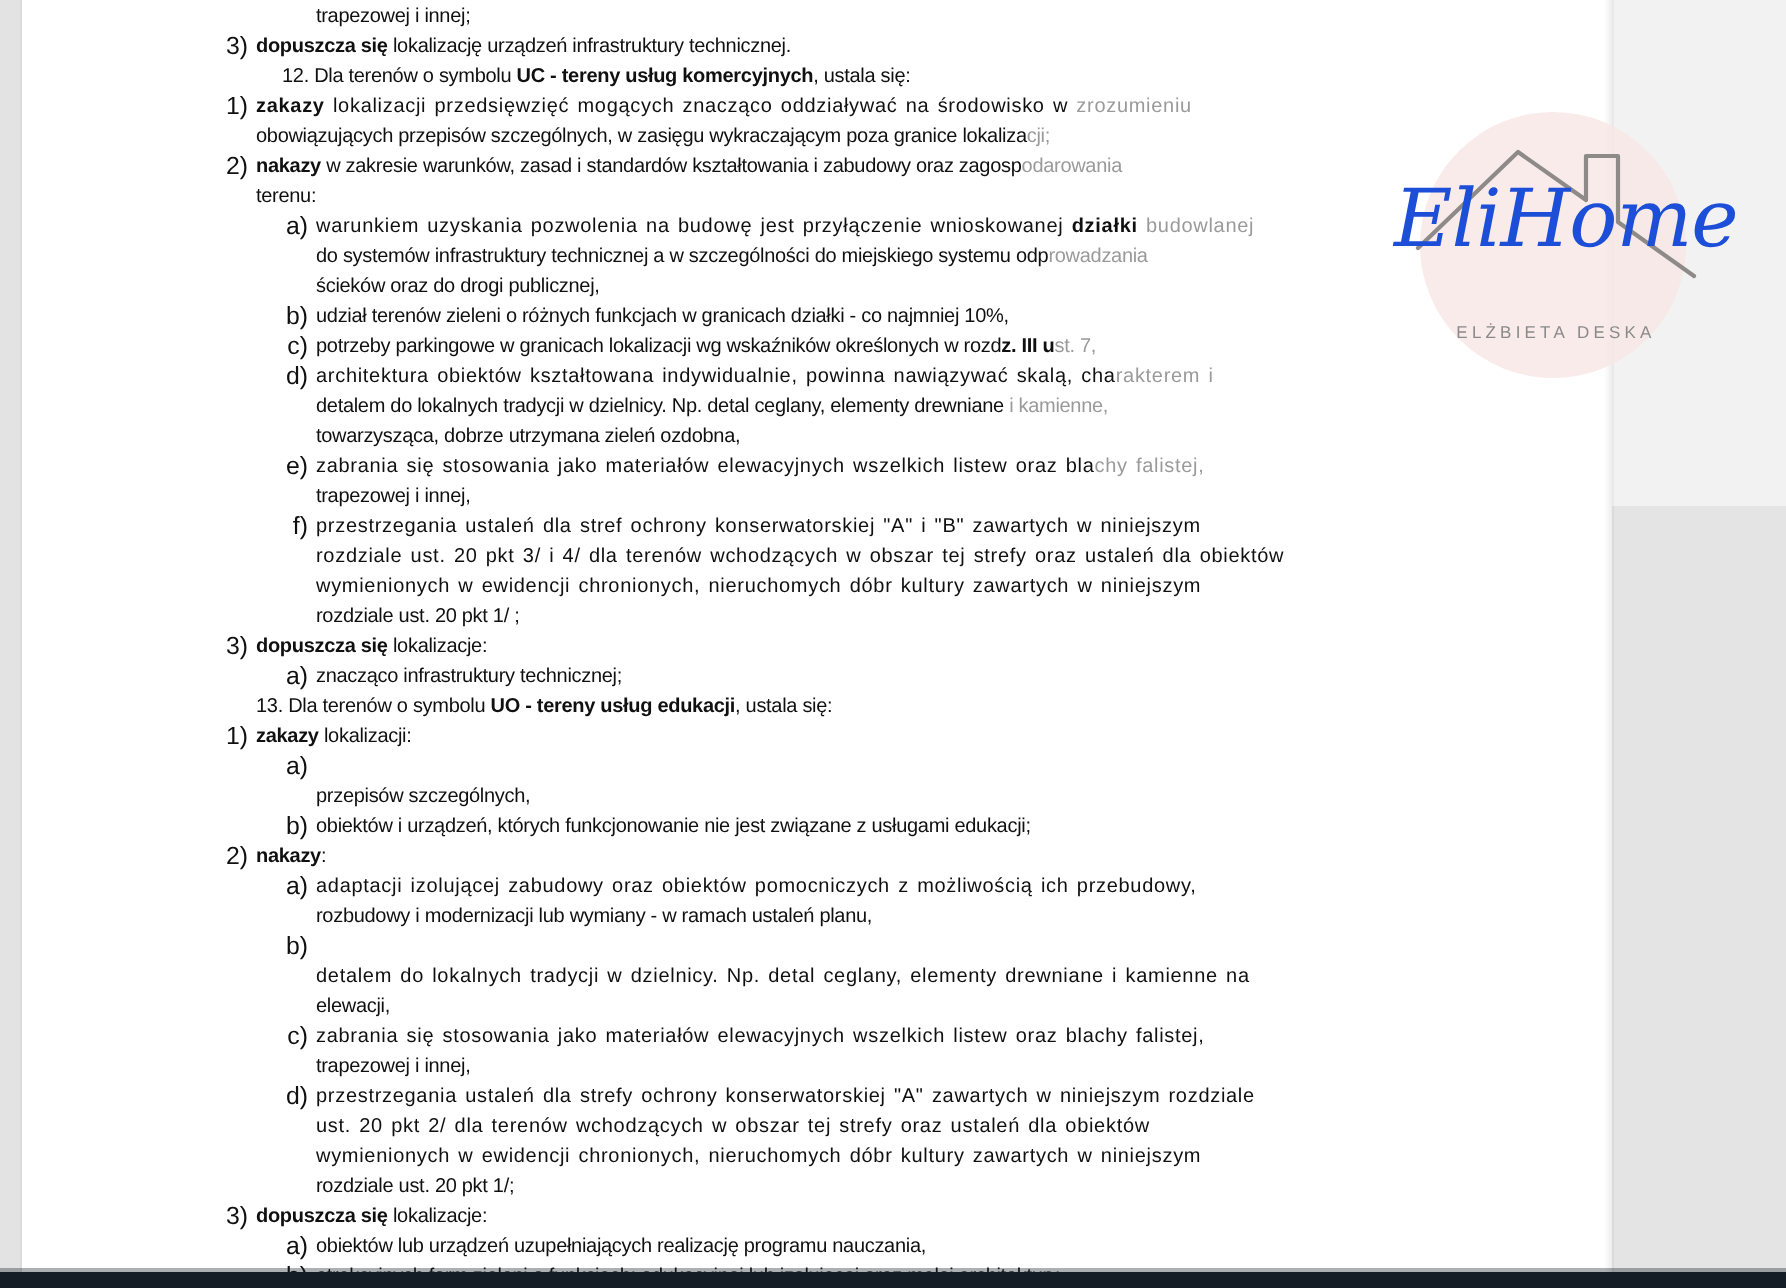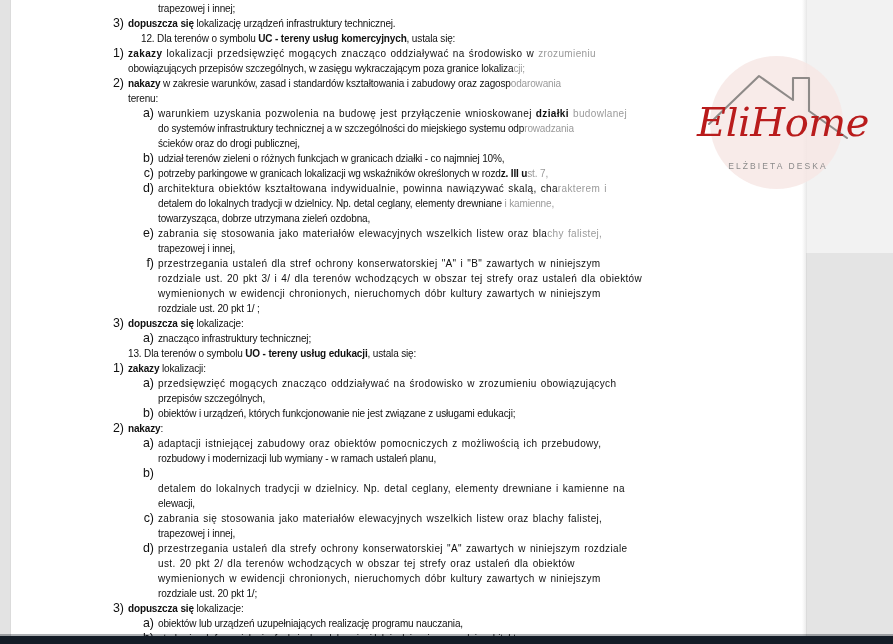--- a/index.html
+++ b/index.html
@@ -97,27 +97,27 @@
     width: 162px;
     text-align: center;
     font-family: "Liberation Sans", sans-serif;
     font-size: 8.5px;
     letter-spacing: 2.1px;
     color: #8a8a8a;
     font-weight: 400;
   }
   .wm-name {
     position: absolute;
-    left: 0; top: 52px;
+    left: 0; top: 40px;
     width: 162px;
     text-align: center;
     font-family: "DejaVu Serif", serif;
     font-style: italic;
     font-size: 40px;
-    color: #b91c1c;
+    color: #1d4ed8;
     line-height: 1;
     letter-spacing: -0.5px;
   }
 
   
   .doc {
     position: absolute;
     left: 0; top: 0;
     width: 795px;
     height: 644px;
@@ -198,28 +198,27 @@
       <div class="ln just" style="left: 158px; top: 286px; max-width: 555px;"><span>wymienionych w ewidencji chronionych, nieruchomych dóbr kultury zawartych w niniejszym</span></div>
       <div class="ln" style="left: 158px; top: 301px; max-width: 555px;"><span>rozdziale ust. 20 pkt 1/ ;</span></div>
       <div class="marker" style="left: 100px; width: 24px; top: 316px;">3)</div>
       <div class="ln" style="left: 128px; top: 316px; max-width: 585px;"><span class="b">dopuszcza się</span><span> lokalizacje:</span></div>
       <div class="marker" style="left: 134px; width: 20px; top: 331px;">a)</div>
       <div class="ln" style="left: 158px; top: 331px; max-width: 555px;"><span>znacząco infrastruktury technicznej;</span></div>
       <div class="ln" style="left: 128px; top: 346px; max-width: 585px;"><span>13. Dla terenów o symbolu </span><span class="b">UO - tereny usług edukacji</span><span>, ustala się:</span></div>
       <div class="marker" style="left: 100px; width: 24px; top: 361px;">1)</div>
       <div class="ln" style="left: 128px; top: 361px; max-width: 585px;"><span class="b">zakazy</span><span> lokalizacji:</span></div>
       <div class="marker" style="left: 134px; width: 20px; top: 376px;">a)</div>
-      <div class="ln just" style="left: 158px; top: 376px; max-width: 555px;"><span>przedsięwzięć mogących znacząco oddziaływać na środowisko w zrozumieniu obowiązujących</span></div>
       <div class="ln" style="left: 158px; top: 391px; max-width: 555px;"><span>przepisów szczególnych,</span></div>
       <div class="marker" style="left: 134px; width: 20px; top: 406px;">b)</div>
       <div class="ln" style="left: 158px; top: 406px; max-width: 555px;"><span>obiektów i urządzeń, których funkcjonowanie nie jest związane z usługami edukacji;</span></div>
       <div class="marker" style="left: 100px; width: 24px; top: 421px;">2)</div>
       <div class="ln" style="left: 128px; top: 421px; max-width: 585px;"><span class="b">nakazy</span><span>:</span></div>
       <div class="marker" style="left: 134px; width: 20px; top: 436px;">a)</div>
-      <div class="ln just" style="left: 158px; top: 436px; max-width: 555px;"><span>adaptacji istniejącej zabudowy oraz obiektów pomocniczych z możliwością ich przebudowy,</span></div>
+      <div class="ln just" style="left: 158px; top: 436px; max-width: 555px;"><span>adaptacji izolującej zabudowy oraz obiektów pomocniczych z możliwością ich przebudowy,</span></div>
       <div class="ln" style="left: 158px; top: 451px; max-width: 555px;"><span>rozbudowy i modernizacji lub wymiany - w ramach ustaleń planu,</span></div>
       <div class="marker" style="left: 134px; width: 20px; top: 466px;">b)</div>
       <div class="ln just" style="left: 158px; top: 481px; max-width: 555px;"><span>detalem do lokalnych tradycji w dzielnicy. Np. detal ceglany, elementy drewniane i kamienne na</span></div>
       <div class="ln" style="left: 158px; top: 496px; max-width: 555px;"><span>elewacji,</span></div>
       <div class="marker" style="left: 134px; width: 20px; top: 511px;">c)</div>
       <div class="ln just" style="left: 158px; top: 511px; max-width: 555px;"><span>zabrania się stosowania jako materiałów elewacyjnych wszelkich listew oraz blachy falistej,</span></div>
       <div class="ln" style="left: 158px; top: 526px; max-width: 555px;"><span>trapezowej i innej,</span></div>
       <div class="marker" style="left: 134px; width: 20px; top: 541px;">d)</div>
       <div class="ln just" style="left: 158px; top: 541px; max-width: 555px;"><span>przestrzegania ustaleń dla strefy ochrony konserwatorskiej "A" zawartych w niniejszym rozdziale</span></div>
       <div class="ln just" style="left: 158px; top: 556px; max-width: 555px;"><span>ust. 20 pkt 2/ dla terenów wchodzących w obszar tej strefy oraz ustaleń dla obiektów</span></div>

